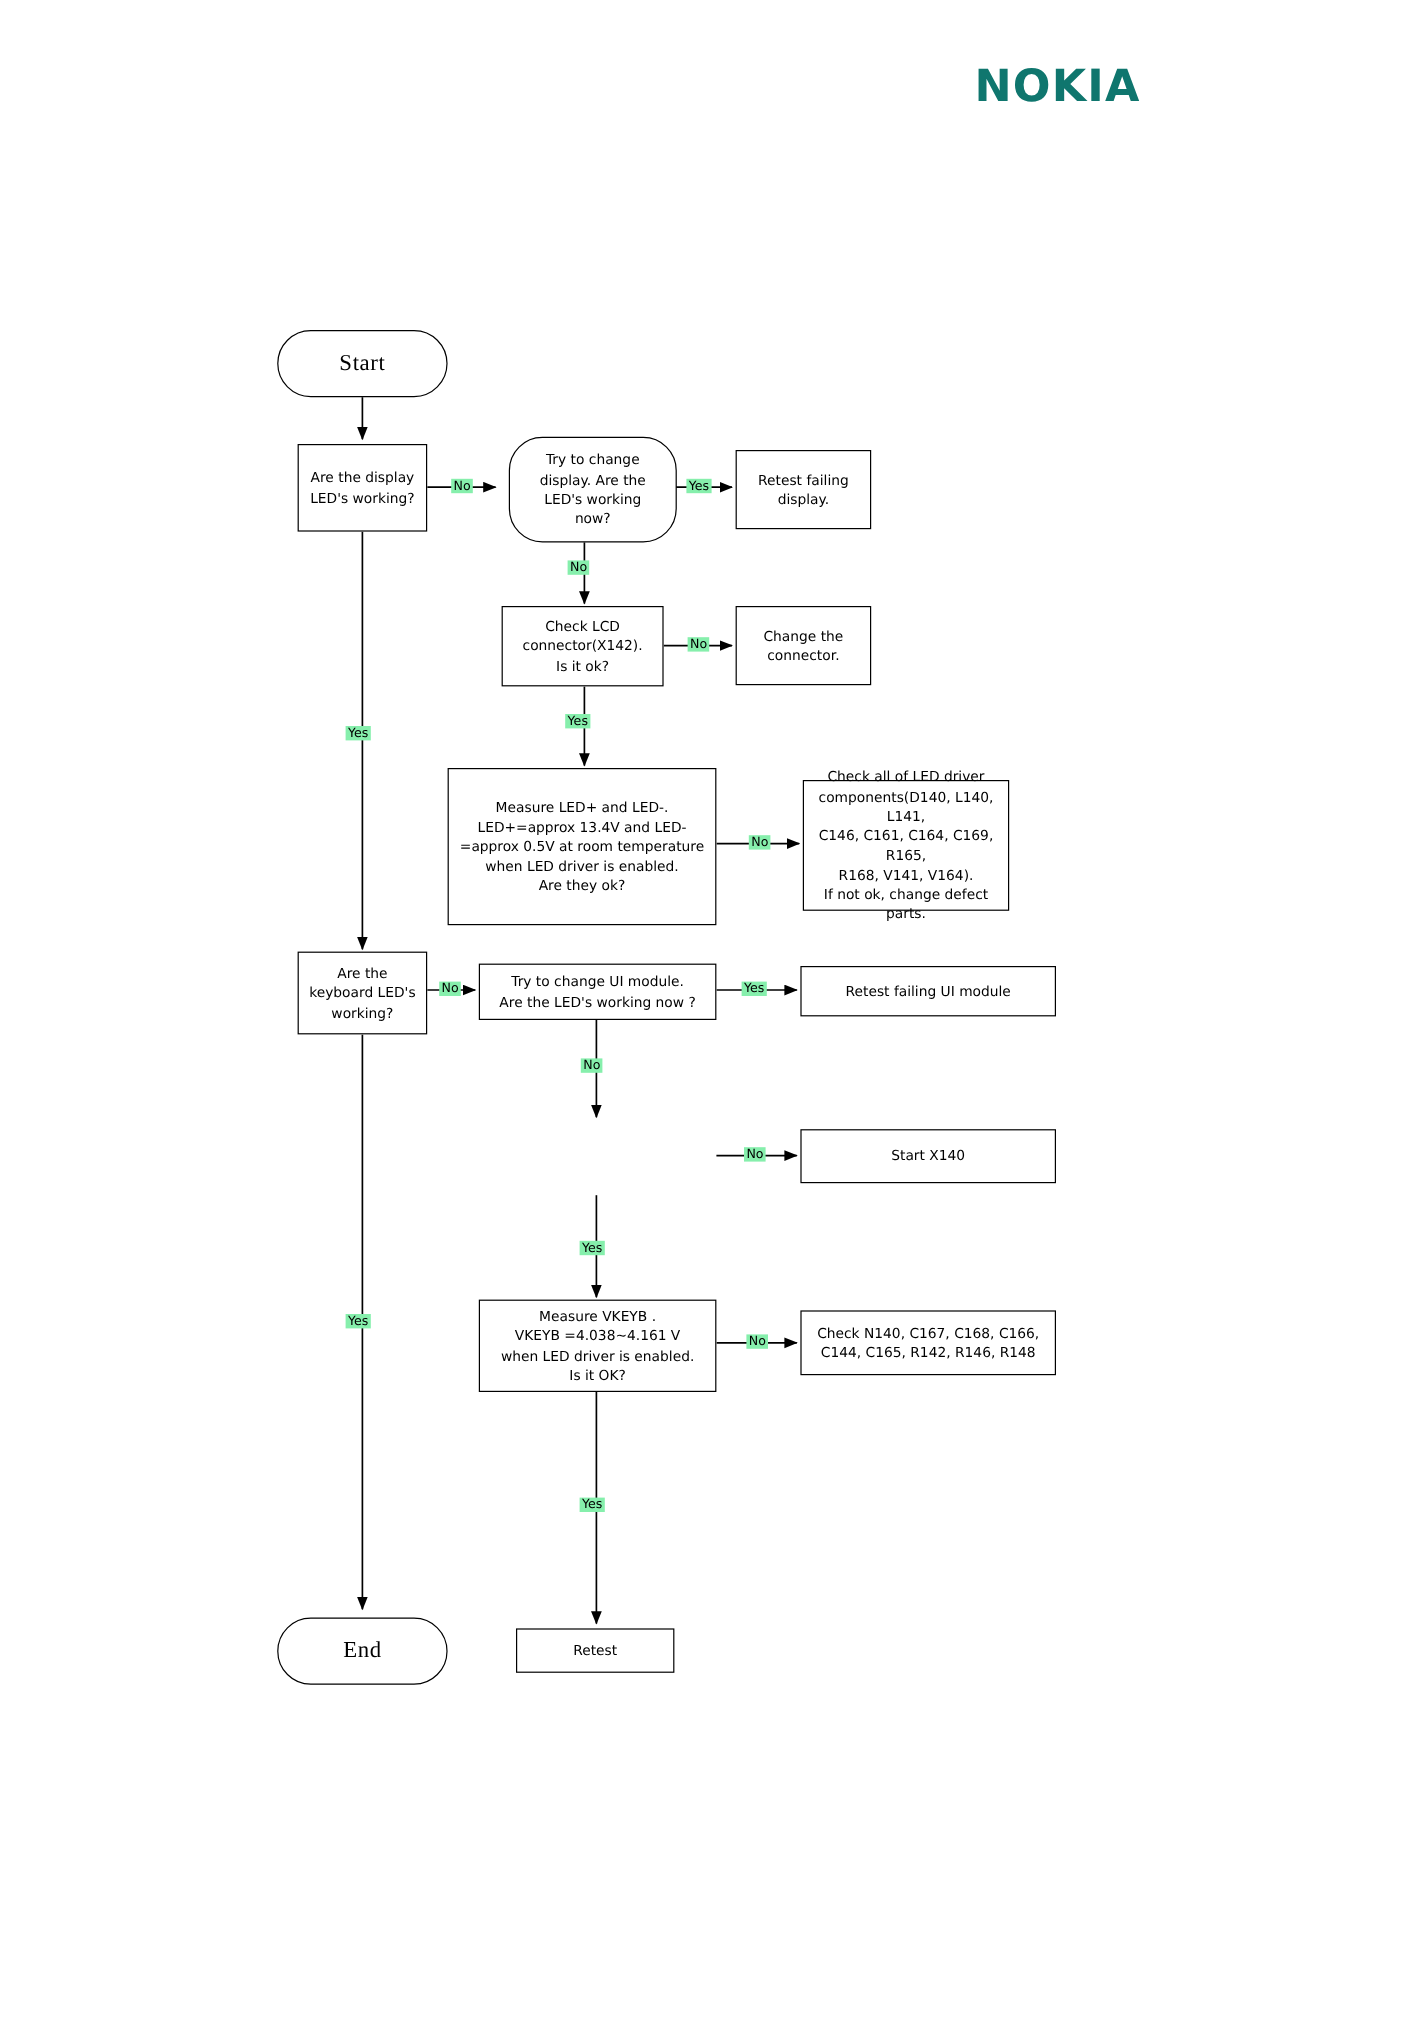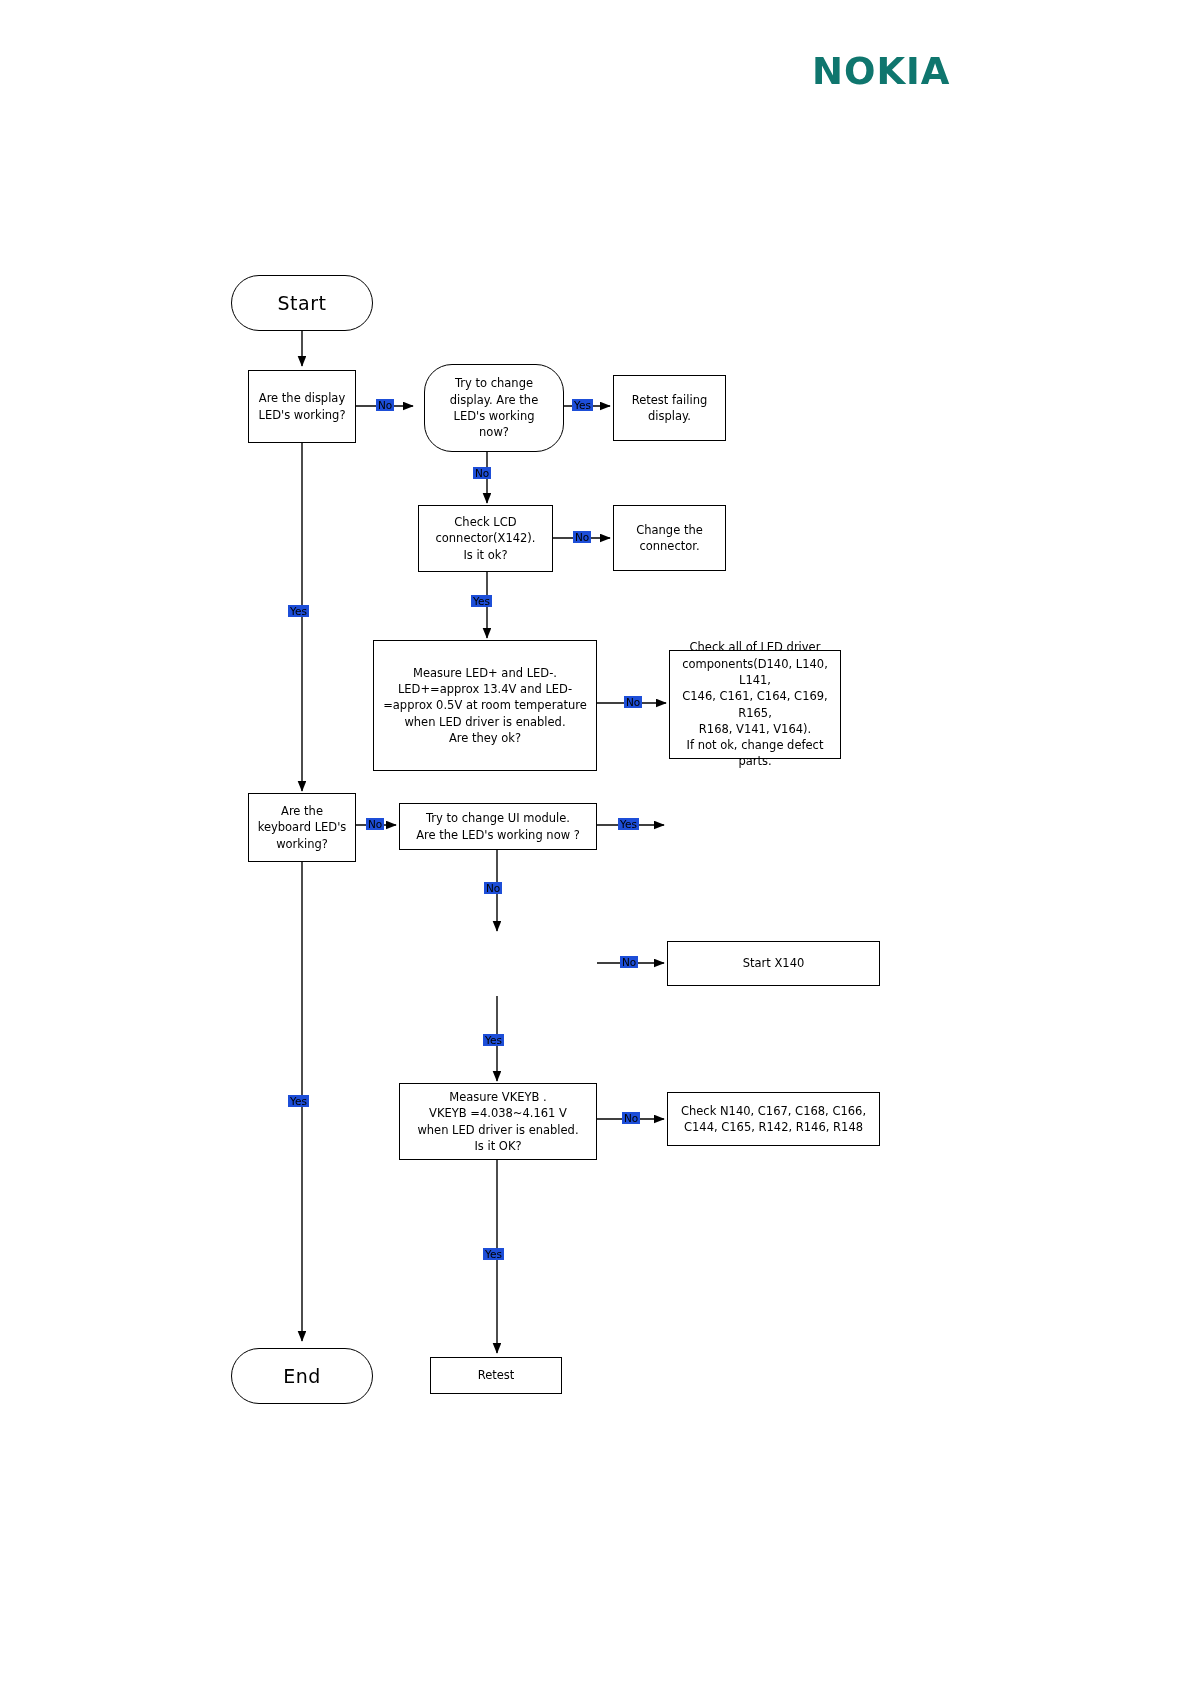--- a/index.html
+++ b/index.html
@@ -60,31 +60,32 @@
     font-size: 11.5px;
     line-height: 1.42;
     color: #000;
     padding: 2px 4px;
     white-space: pre-line;
   }
   .node.terminal {
     border-radius: 40px;
     font-size: 19px;
     letter-spacing: 0.5px;
+    font-family: Liberation Serif, serif;
   }
   .node.wide-text {
     font-size: 11.5px;
   }
 
   .edge-label {
     position: absolute;
     font-family: "DejaVu Sans", sans-serif;
     font-size: 10.5px;
     color: #000;
-    background: #1d4ed8;
+    background: #86efac;
     padding: 0 2px;
     white-space: nowrap;
     line-height: 12px;
   }
 </style>
 </head>
 <body>
 
 <div id="nokia-logo">NOKIA</div>
 
@@ -165,20 +166,21 @@
 R168, V141, V164).
 If not ok, change defect parts.</div>
 
   <div class="node" style="left:248px; top:793px; width:108px; height:69px;">Are the
 keyboard LED's
 working?</div>
 
   <div class="node" style="left:399px; top:803px; width:198px; height:47px;">Try to change UI module.
 Are the LED's working now ?</div>
 
+  <div class="node" style="left:667px; top:805px; width:213px; height:42px;">Retest failing UI module</div>
 
 
   <div class="node" style="left:667px; top:941px; width:213px; height:45px;">Start X140</div>
 
   <div class="node" style="left:399px; top:1083px; width:198px; height:77px;">Measure VKEYB .
 VKEYB =4.038~4.161 V
 when LED driver is enabled.
 Is it OK?</div>
 
   <div class="node" style="left:667px; top:1092px; width:213px; height:54px;">Check N140, C167, C168, C166,

